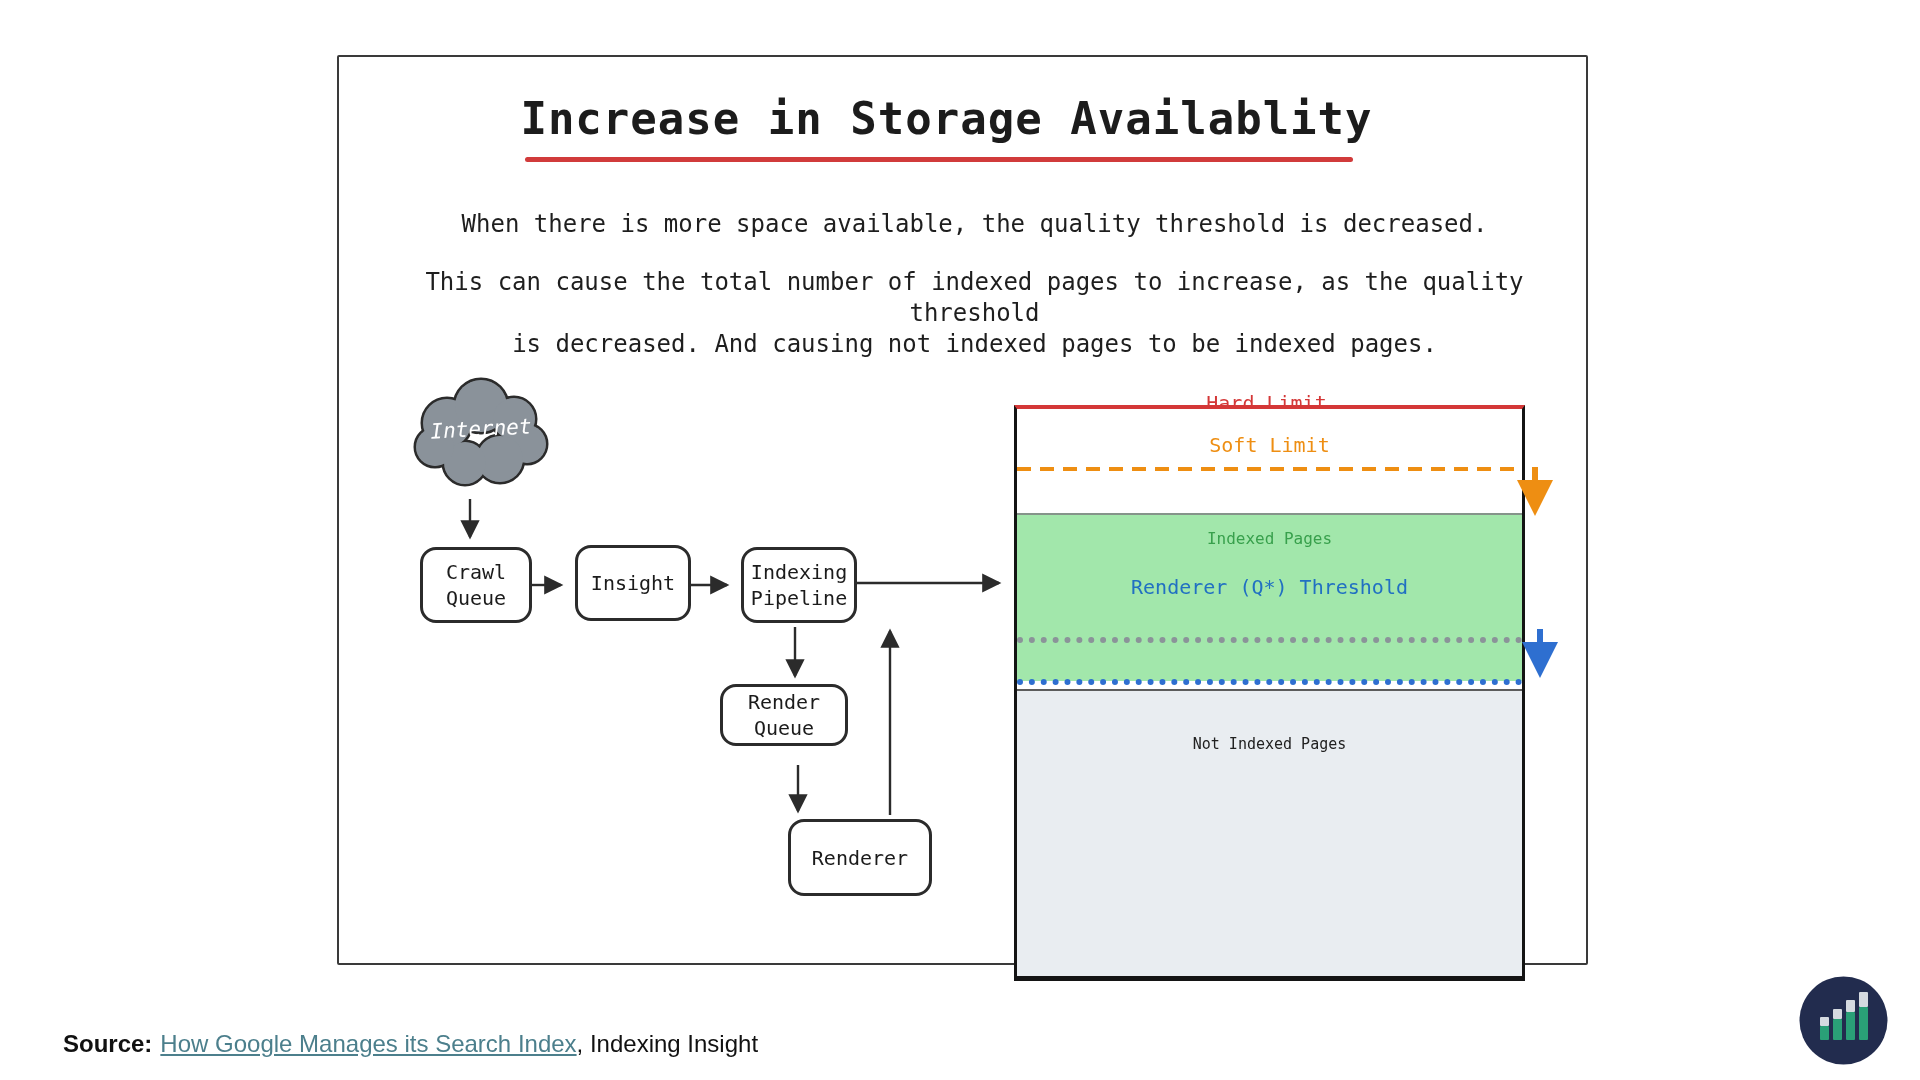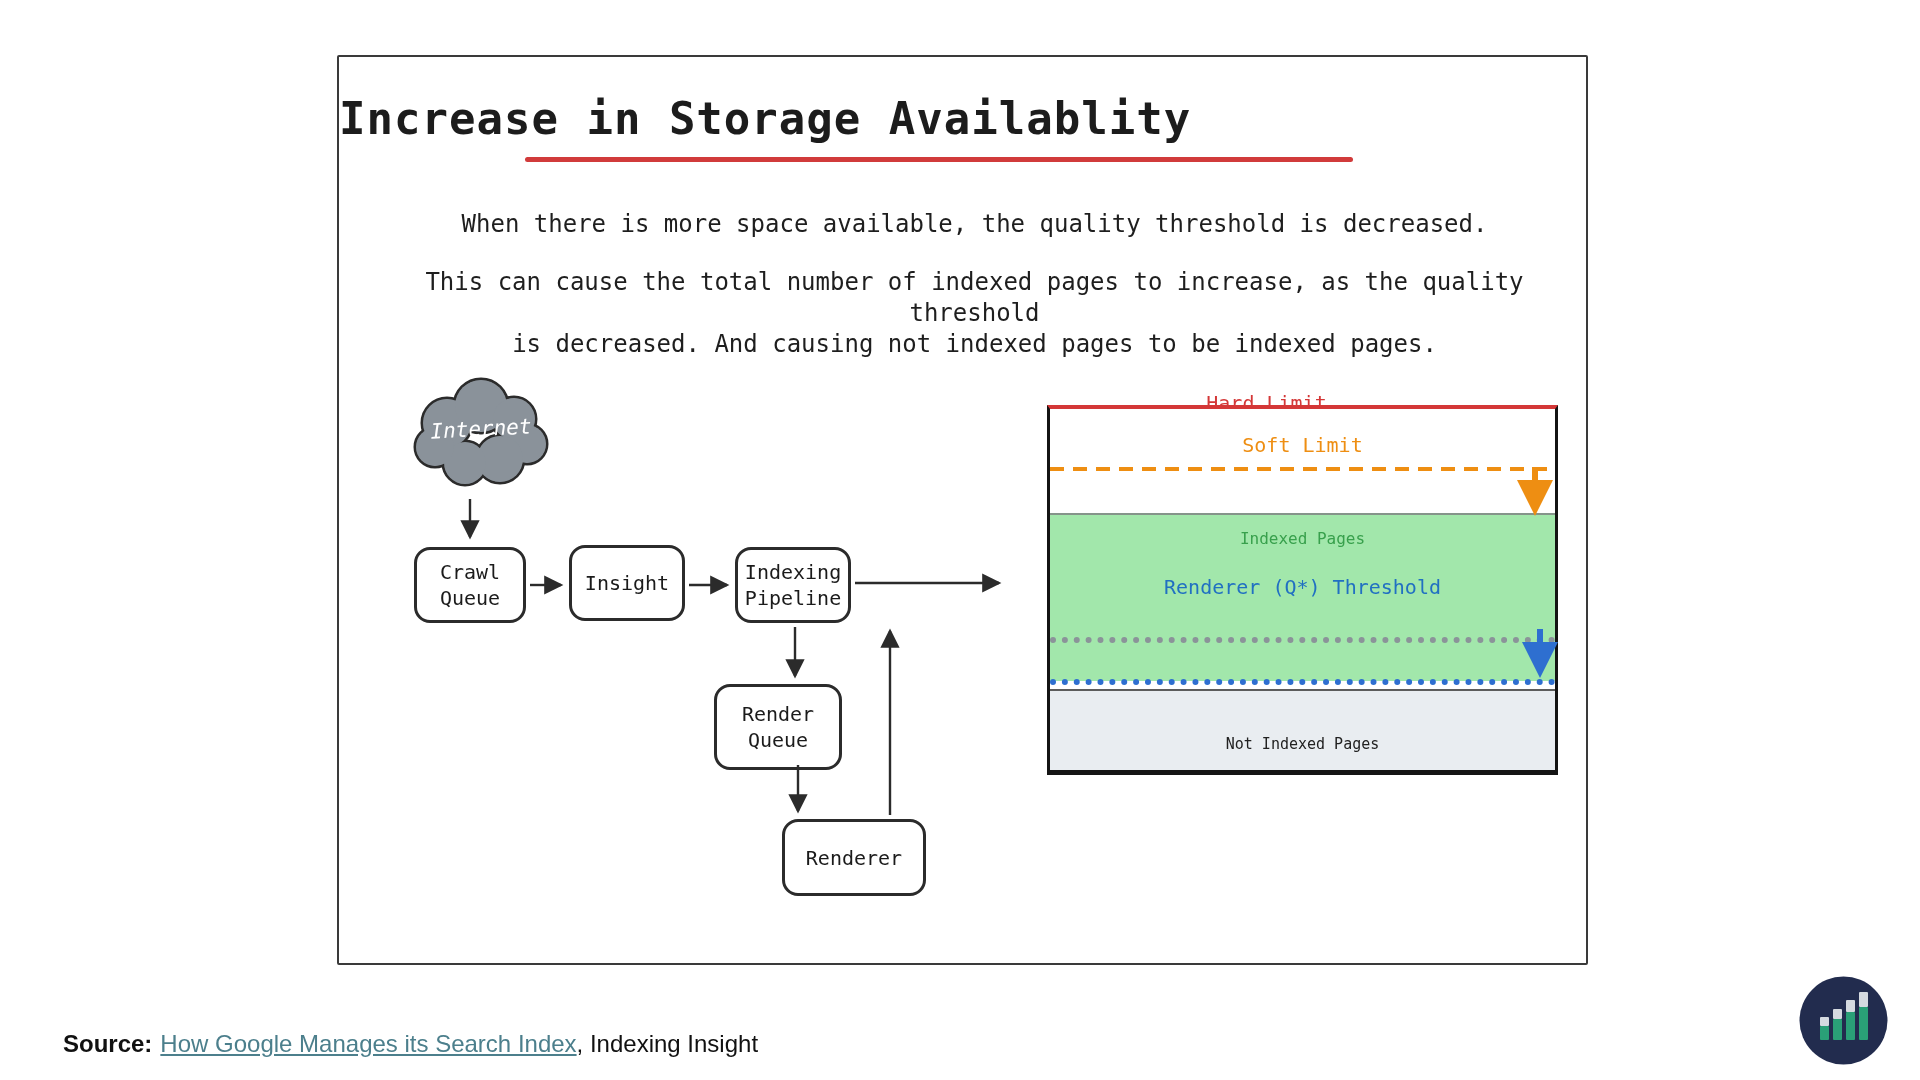--- a/index.html
+++ b/index.html
@@ -4,51 +4,51 @@
 <style>
   * { margin:0; padding:0; box-sizing:border-box; }
   html,body { width:1920px; height:1080px; background:#ffffff; overflow:hidden;
               font-family:"DejaVu Sans Mono", monospace; }
   .stage { position:relative; width:1920px; height:1080px; background:#fff; }
 
   
   .frame { position:absolute; left:337px; top:55px; width:1251px; height:910px;
            border:2px solid #3a3a3a; border-radius:2px; background:#fff; }
 
-  .title { position:absolute; left:0; top:36px; width:1215px; 
+  .title { position:absolute; left:0; top:36px; width:1215px; text-align:center;
            font-size:44px; font-weight:bold; color:#1c1c1c; letter-spacing:1px; }
   .title-underline { position:absolute; left:186px; top:100px; width:828px; height:5px;
            background:#d13b3b; border-radius:3px; }
 
   .para { position:absolute; left:0; width:1215px; text-align:center;
           font-size:24px; color:#1e1e1e; line-height:31px;margin-left:28px; }
   .para1 { top:152px; }
   .para2 { top:210px; }
 
   
   .fbox { position:absolute; border:3px solid #2b2b2b; border-radius:16px; background:#fff;
           display:flex; align-items:center; justify-content:center; text-align:center;
-          font-size:20px; color:#1b1b1b; line-height:1.3; padding:8px; }
+          font-size:20px; color:#1b1b1b; line-height:1.3; padding:8px;margin-left:6px; }
   .b-crawl-queue { left:75px;  top:490px; width:112px; height:76px; }
   .b-crawler     { left:230px; top:488px; width:116px; height:76px; }
   .b-indexing    { left:396px; top:490px; width:116px; height:76px; }
-  .b-render-q    { left:375px; top:627px; width:128px; height:86px; }
+  .b-render-q    { left:375px; top:627px; width:128px; height:62px; }
   .b-renderer    { left:443px; top:762px; width:144px; height:77px; }
 
   .cloud-wrap { position:absolute; left:68px; top:316px; width:148px; height:124px; }
   .cloud-label { position:absolute; left:0; top:44px; width:100%; text-align:center;
                  color:#ffffff; font-style:italic; font-size:21px; transform:rotate(-3deg); }
 
   .arrow-overlay { position:absolute; left:0; top:0; width:1251px; height:910px;
                    pointer-events:none; }
 
   
   .hard-limit-label { position:absolute; left:672px; top:306px; width:511px; text-align:center;
                       color:#d43737; font-size:20px;margin-top:28px; }
-  .storage-box { position:absolute; left:708px; top:348px; width:511px; height:370px;
+  .storage-box { position:absolute; left:675px; top:348px; width:511px; height:576px;
                  background:#fff; border:3px solid #141414; border-top:4px solid #d43737;
                  border-bottom-width:5px; }
   .soft-limit-label { position:absolute; left:0; top:24px; width:100%; text-align:center;
                       color:#ee8e12; font-size:20px; }
   .soft-limit-line { position:absolute; left:0; top:58px; width:100%; height:4px;
         background:repeating-linear-gradient(90deg,#ee8e12 0 14px, transparent 14px 23px); }
   .green-zone { position:absolute; left:0; top:104px; width:100%; height:168px;
                 background:#a2e7ab; border-top:2px solid #85948a; }
   .indexed-label { position:absolute; left:0; top:14px; width:100%; text-align:center;
                    color:#38a04c; font-size:16px; }

